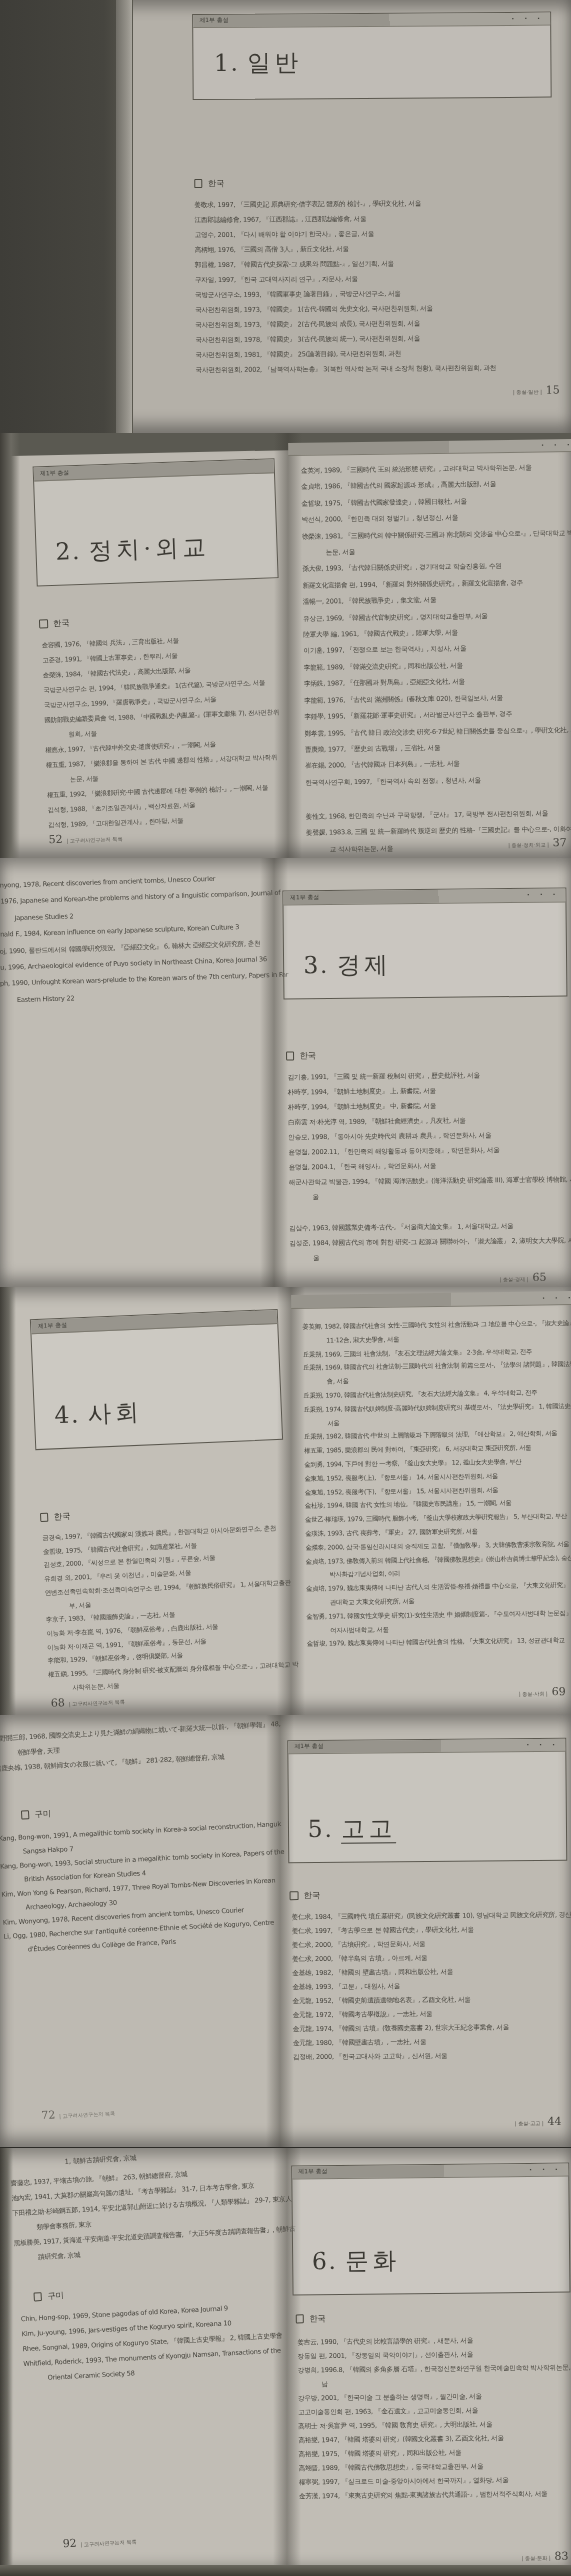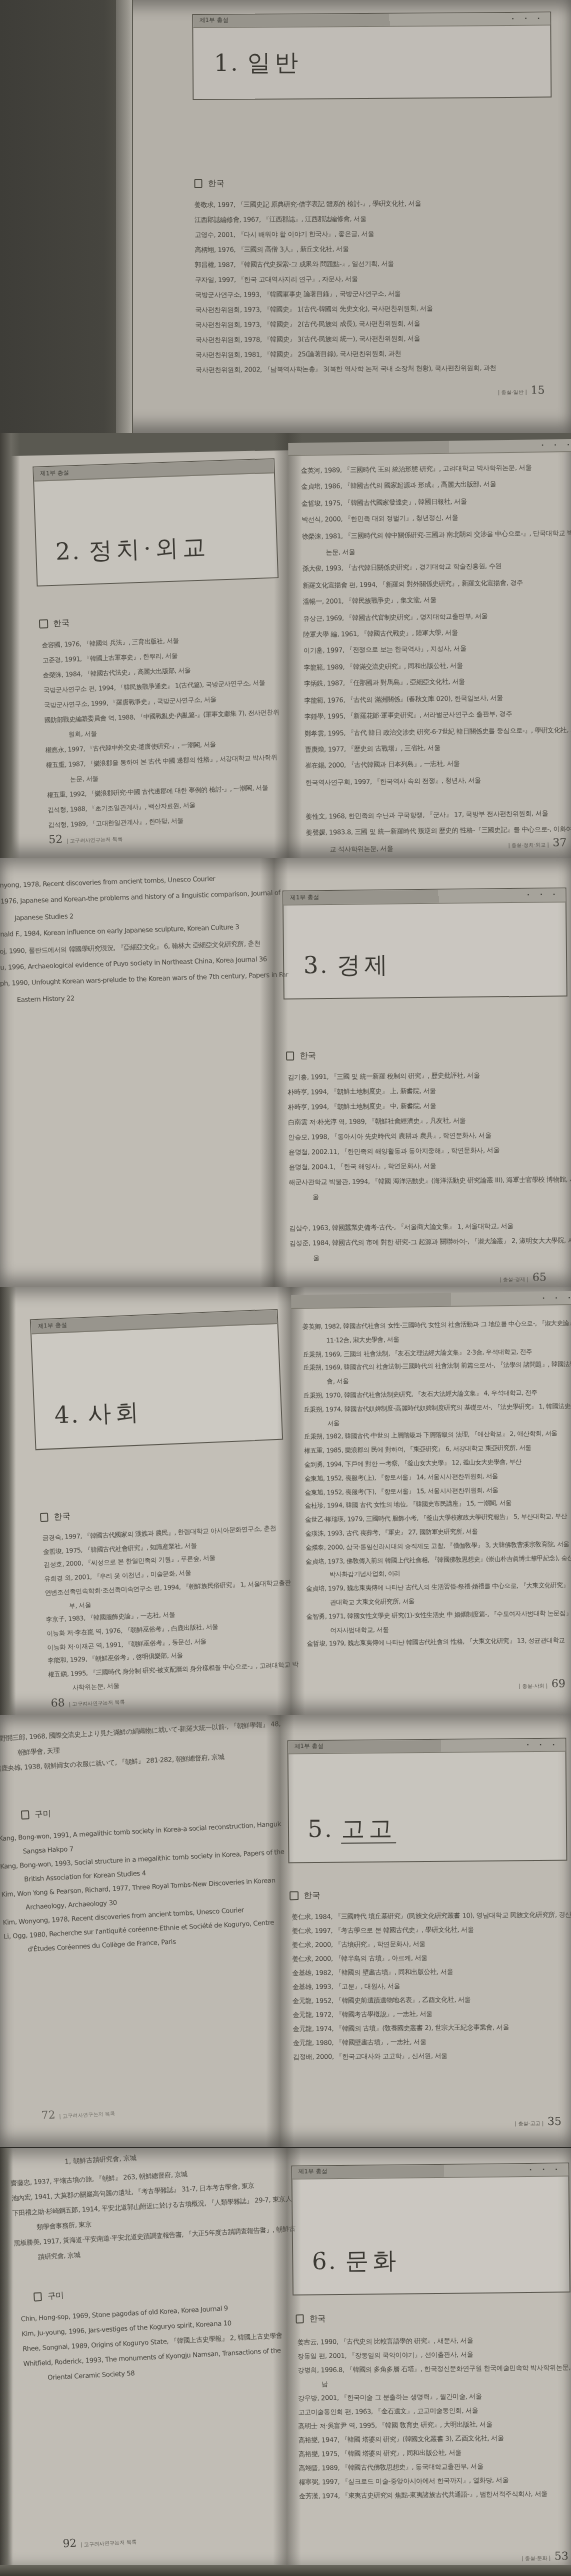--- a/index.html
+++ b/index.html
@@ -76,21 +76,21 @@
             <div class="entry">高柄翊, 1976, 『三國의 高僧 3人』, 新丘文化社, 서울</div>
             <div class="entry">郭昌權, 1987, 『韓國古代史探索-그 成果와 問題點-』, 일선기획, 서울</div>
             <div class="entry">구자일, 1997, 『한국 고대역사지리 연구』, 자문사, 서울</div>
             <div class="entry">국방군사연구소, 1993, 『韓國軍事史 論著目錄』, 국방군사연구소, 서울</div>
             <div class="entry">국사편찬위원회, 1973, 『韓國史』 1(古代-韓國의 先史文化), 국사편찬위원회, 서울</div>
             <div class="entry">국사편찬위원회, 1973, 『韓國史』 2(古代-民族의 成長), 국사편찬위원회, 서울</div>
             <div class="entry">국사편찬위원회, 1978, 『韓國史』 3(古代-民族의 統一), 국사편찬위원회, 서울</div>
             <div class="entry">국사편찬위원회, 1981, 『韓國史』 25(論著目錄), 국사편찬위원회, 과천</div>
             <div class="entry">국사편찬위원회, 2002, 『남북역사학논총』 3(북한 역사학 논저 국내 소장처 현황), 국사편찬위원회, 과천</div>
           </div>
-        <div class="footer-odd" style="right:30px;top:385px;">
+        <div class="footer-odd" style="right:15px;top:385px;">
           <span>| 총설-일반 |</span>
           <span class="fpage">15</span>
         </div>
       </div>
     </div>
   </div>
 
   <div class="photo" id="ph2">
     <div style="position:absolute;left:0;top:-7.8px;width:595px;height:25px;background:#5a5951;transform:rotate(-1.2deg);"></div>
     <div class="edge-left"></div>
@@ -270,21 +270,21 @@
             <div class="entry">金東旭, 1952, 喪服考(下), 『향토서울』 15, 서울시사편찬위원회, 서울</div>
             <div class="entry">金杜珍, 1994, 韓國 古代 女性의 地位, 『韓國史市民講座』 15, 一潮閣, 서울</div>
             <div class="entry">金世乙·權瑞瑛, 1979, 三國時代 服飾小考, 『釜山大學校家政大學硏究報告』 5, 부산대학교, 부산</div>
             <div class="entry">金瑛洙, 1993, 古代 喪葬考, 『軍史』 27, 國防軍史硏究所, 서울</div>
             <div class="entry">金煐泰, 2000, 삼국·통일신라시대의 승직제도 고찰, 『僧伽敎學』 3, 大韓佛敎曹溪宗敎育院, 서울</div>
             <div class="entry">金貞培, 1973, 佛敎傳入前의 韓國上代社會相, 『韓國佛敎思想史』(崇山朴吉眞博士華甲紀念), 숭산박길진박사화갑기념사업회, 이리</div>
             <div class="entry">金貞培, 1979, 魏志東夷傳에 나타난 古代人의 生活習俗-祭禮·婚禮를 中心으로, 『大東文化硏究』 13, 성균관대학교 大東文化硏究所, 서울</div>
             <div class="entry">金智勇, 1971, 韓國女性文學史 硏究(1)-女性生活史 中 婚姻制度篇-, 『수도여자사범대학 논문집』 5, 수도여자사범대학교, 서울</div>
             <div class="entry">金哲埈, 1979, 魏志東夷傳에 나타난 韓國古代社會의 性格, 『大東文化硏究』 13, 성균관대학교</div>
           </div>
-        <div class="footer-odd" style="right:11px;top:392px;">
+        <div class="footer-odd" style="right:11px;top:400px;">
           <span>| 총설-사회 |</span>
           <span class="fpage">69</span>
         </div>
       </div>
     </div>
   </div>
 
   <div class="photo" id="ph5">
     <div class="gutter" style="left:266px;"></div>
     <div class="page" style="left:0;top:0;width:276px;height:432px;">
@@ -333,21 +333,21 @@
             <div class="entry">金基雄, 1982, 『韓國의 壁畵古墳』, 同和出版公社, 서울</div>
             <div class="entry">金基雄, 1993, 『고분』, 대원사, 서울</div>
             <div class="entry">金元龍, 1952, 『韓國史前遺蹟遺物地名表』, 乙酉文化社, 서울</div>
             <div class="entry">金元龍, 1972, 『韓國考古學槪說』, 一志社, 서울</div>
             <div class="entry">金元龍, 1974, 『韓國의 古墳』(敎養國史叢書 2), 世宗大王紀念事業會, 서울</div>
             <div class="entry">金元龍, 1980, 『韓國壁畵古墳』, 一志社, 서울</div>
             <div class="entry">김정배, 2000, 『한국고대사와 고고학』, 신서원, 서울</div>
           </div>
         <div class="footer-odd" style="right:14px;top:401px;">
           <span>| 총설-고고 |</span>
-          <span class="fpage">35</span>
+          <span class="fpage">44</span>
         </div>
       </div>
     </div>
   </div>
 
   <div class="photo" id="ph6">
     <div class="edge-left" style="width:12.5px;"></div>
     <div class="gutter" style="left:273px;"></div>
     <div style="position:absolute;left:0;top:417px;width:572px;height:11.7px;background:linear-gradient(180deg,#6a685f,#39382f);"></div>
     <div class="page" style="left:9.4px;top:0;width:273px;height:428px;">
@@ -398,20 +398,20 @@
             <div class="entry">고고미술동인회 편, 1963, 『金石遺文』, 고고미술동인회, 서울</div>
             <div class="entry">高明士 저·吳富尹 역, 1995, 『韓國 敎育史 硏究』, 大明出版社, 서울</div>
             <div class="entry">高裕燮, 1947, 『韓國 塔婆의 硏究』(韓國文化叢書 3), 乙酉文化社, 서울</div>
             <div class="entry">高裕燮, 1975, 『韓國 塔婆의 硏究』, 同和出版公社, 서울</div>
             <div class="entry">高翊晋, 1989, 『韓國古代佛敎思想史』, 동국대학교출판부, 서울</div>
             <div class="entry">權寧弼, 1997, 『실크로드 미술-중앙아시아에서 한국까지』, 열화당, 서울</div>
             <div class="entry">金芳漢, 1974, 『東夷古史硏究의 焦點-東夷諸族古代共通語-』, 범한서적주식회사, 서울</div>
           </div>
         <div class="footer-odd" style="right:7.8px;top:403px;">
           <span>| 총설-문화 |</span>
-          <span class="fpage">53</span>
+          <span class="fpage">83</span>
         </div>
       </div>
     </div>
   </div>
 
 </div>
 
 
 </body></html>

